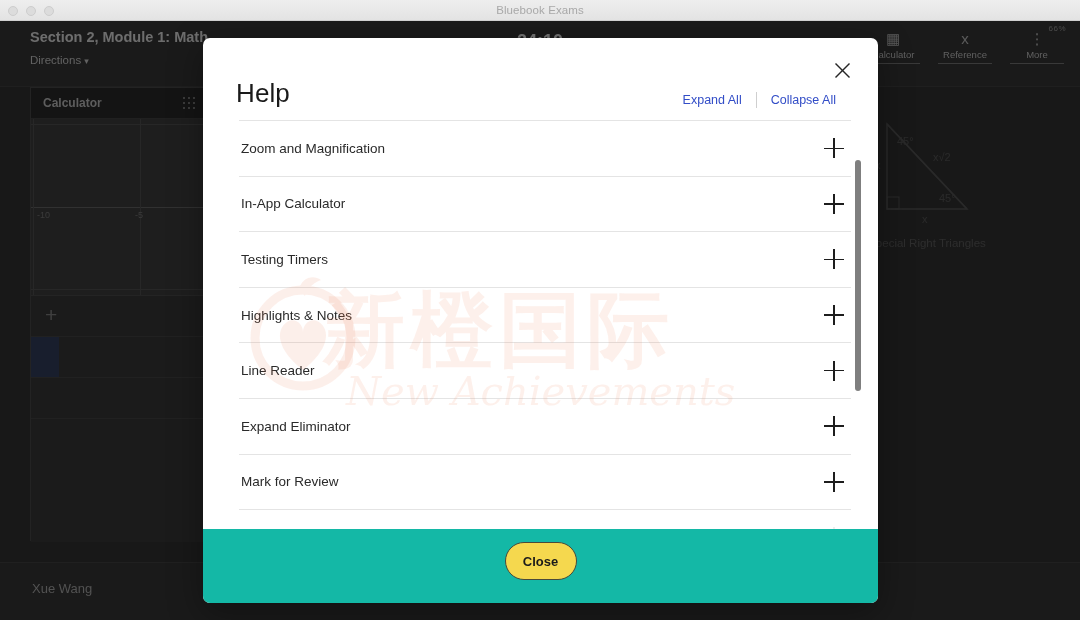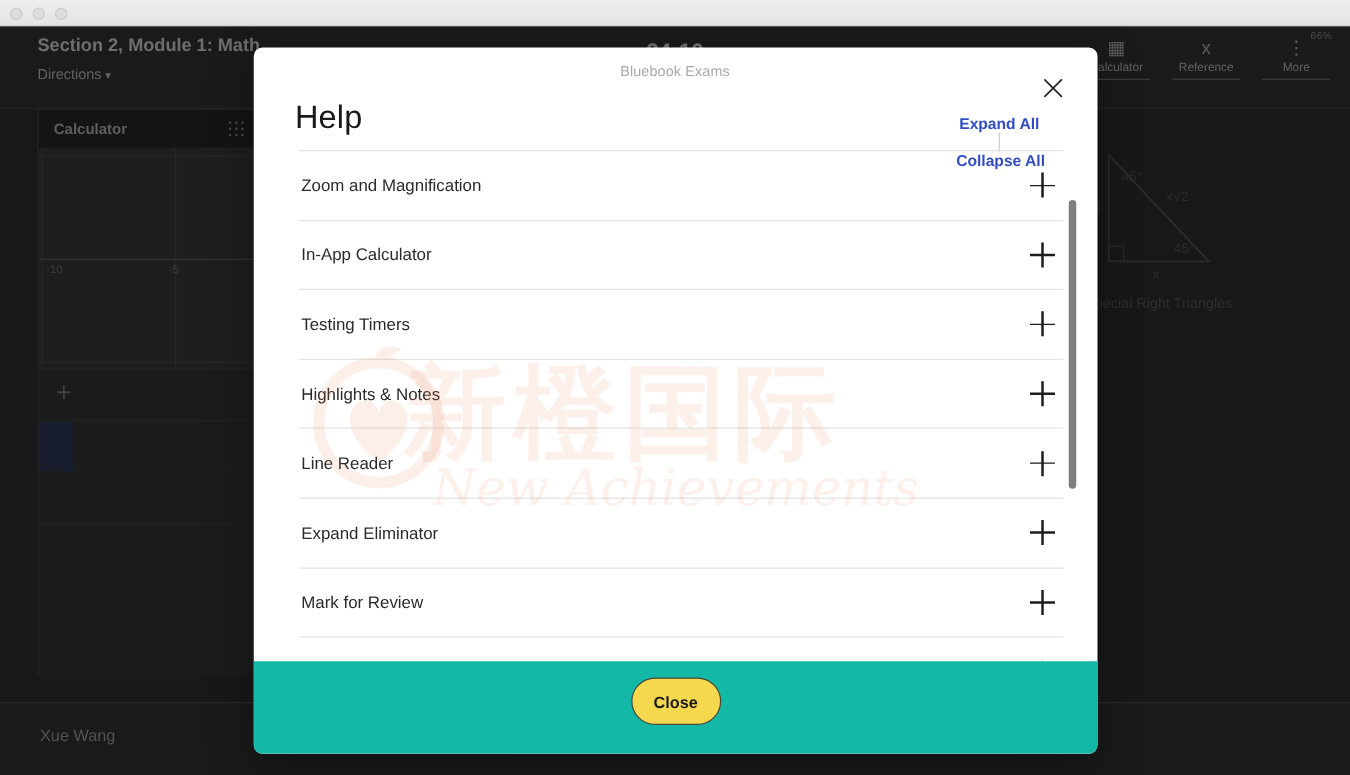--- a/index.html
+++ b/index.html
@@ -46,21 +46,20 @@
   }
   .mac-title {
     position: absolute;
     left: 0; top: 0;
     width: 1080px;
     line-height: 21px;
     text-align: center;
     font-size: 11.5px;
     color: #a8a8a8;
     letter-spacing: .1px;
-    margin-top: 48px;
   }
 
   
   .exam {
     position: absolute;
     left: 0; top: 21px;
     width: 1080px;
     height: 599px;
     background: #ffffff;
     z-index: 10;
@@ -317,22 +316,21 @@
   }
   .modal-close svg { display: block; margin: 0 auto; }
 
   .toggle-all {
     position: absolute;
     right: 30px; top: 54px;
     display: flex;
     align-items: center;
     gap: 0;
     font-size: 12.5px;
-    font-weight: 700;
-    flex-direction: column;
+    font-weight: 400;
   }
   .toggle-all a {
     color: #324dc7;
     text-decoration: none;
     cursor: pointer;
     padding: 0 14px;
   }
   .toggle-all a:last-child { padding-right: 12px; }
   .toggle-sep {
     width: 1px; height: 16px;

